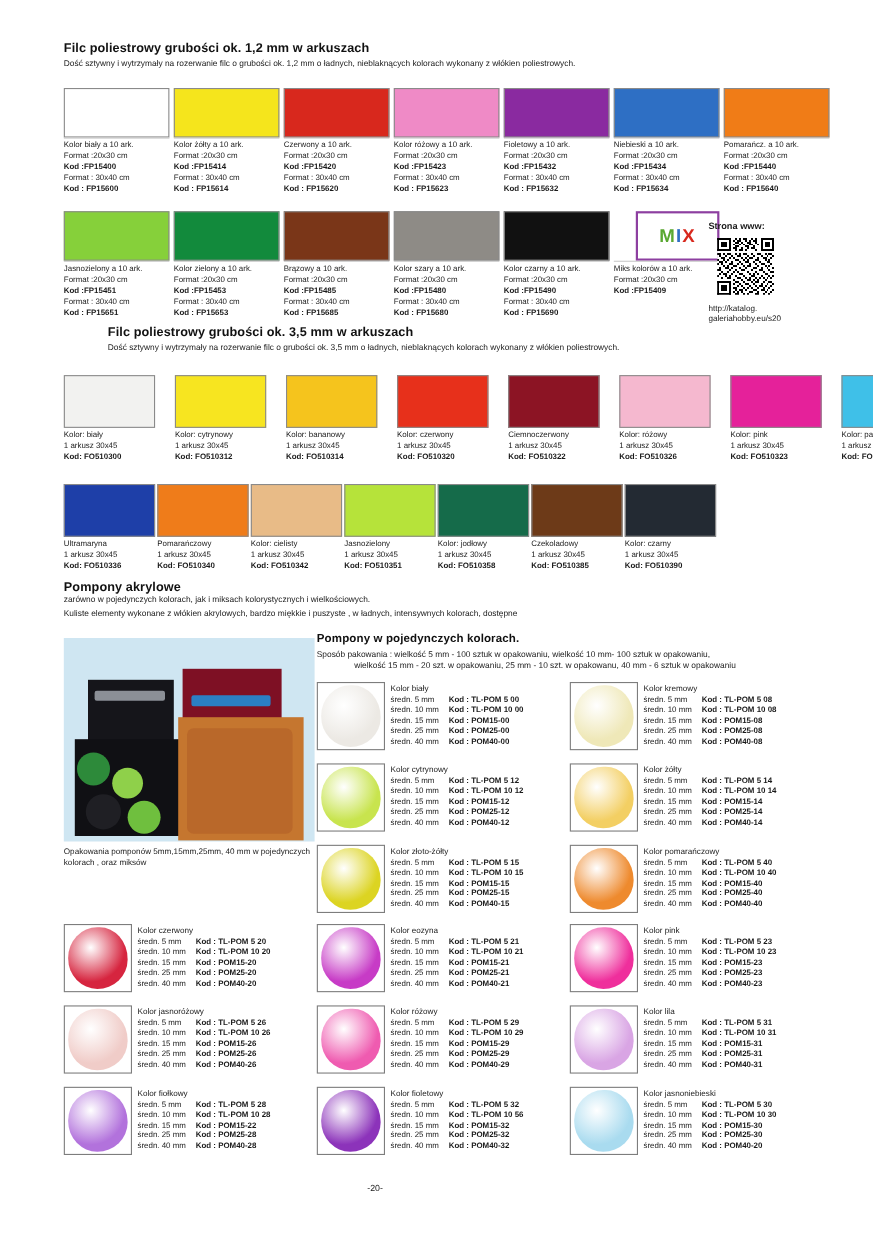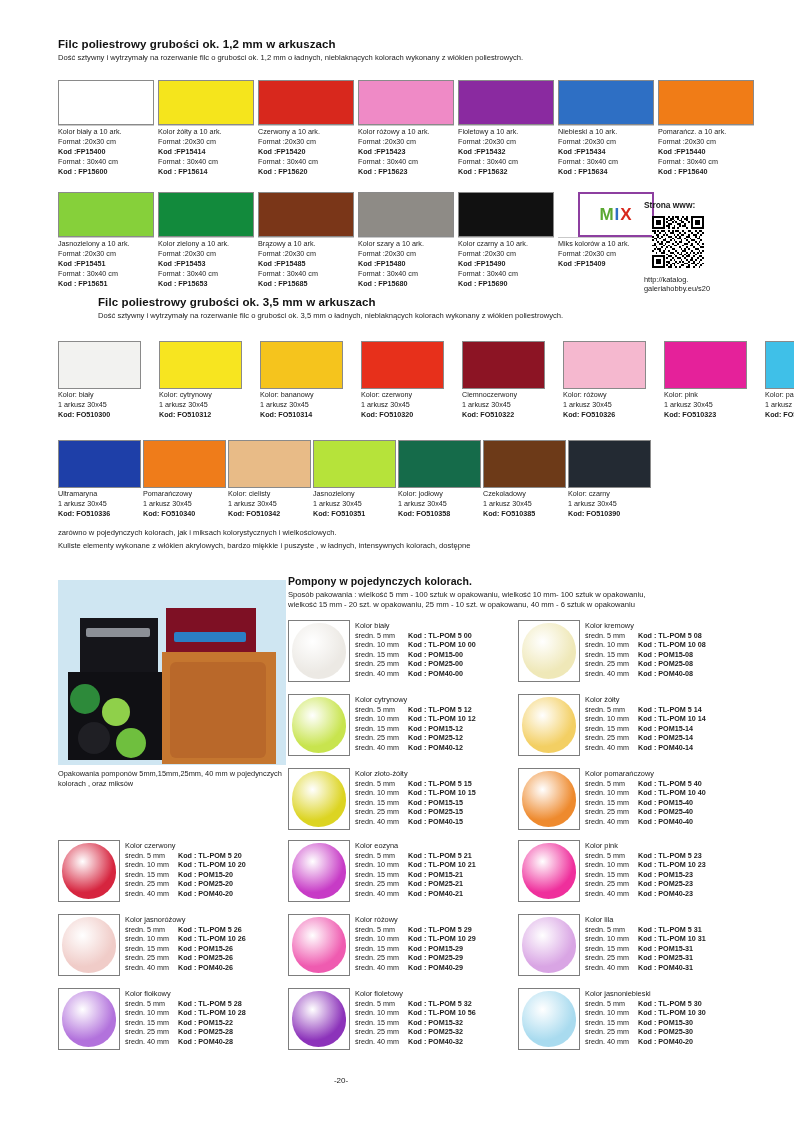--- a/index.html
+++ b/index.html
@@ -575,20 +575,21 @@
         <div class="sw35" style="background: rgb(35, 42, 51);"></div>
         <div class="cap35">
           <div>Kolor: czarny</div>
           <div>1 arkusz 30x45</div>
           <div><b>Kod: FO510390</b></div>
         </div>
       </div>
     </div>
 
   <div style="position:absolute; left:58px; top:528px; width:690px;">
+    <div class="sec-title">Pompony akrylowe</div>
     <div class="sec-sub" style="margin-top:0;">zarówno w pojedynczych kolorach, jak i miksach kolorystycznych i wielkościowych.</div>
     <div class="sec-sub">Kuliste elementy wykonane z włókien akrylowych, bardzo miękkie i puszyste , w ładnych, intensywnych kolorach, dostępne</div>
   </div>
 
   <div style="position:absolute; left:58px; top:580px;">
     <div class="photo">
       <div style="position:absolute;left:22px;top:38px;width:78px;height:60px;background:#15151a;"></div>
       <div style="position:absolute;left:28px;top:48px;width:64px;height:9px;background:#8b8f96;border-radius:2px;"></div>
       <div style="position:absolute;left:108px;top:28px;width:90px;height:62px;background:#7e1024;"></div>
       <div style="position:absolute;left:116px;top:52px;width:72px;height:10px;background:#2b7fc4;border-radius:2px;"></div>
@@ -599,21 +600,21 @@
       <div style="position:absolute;left:20px;top:142px;width:32px;height:32px;background:#1f1f24;border-radius:50%;"></div>
       <div style="position:absolute;left:58px;top:148px;width:30px;height:30px;background:#6fbf3e;border-radius:50%;"></div>
       <div style="position:absolute;left:112px;top:82px;width:96px;height:96px;background:#b9682a;border-radius:6px;"></div>
     </div>
     <div class="photo-cap">Opakowania pomponów 5mm,15mm,25mm, 40 mm w pojedynczych kolorach , oraz miksów</div>
   </div>
 
   <div style="position:absolute; left:288px; top:575px; width:460px;">
     <div class="sec-title" style="font-size:10.5px;">Pompony w pojedynczych kolorach.</div>
     <div class="sec-sub">Sposób pakowania : wielkość 5 mm - 100 sztuk w opakowaniu, wielkość 10 mm- 100 sztuk w opakowaniu,</div>
-    <div class="sec-sub" style="margin-top:0;">wielkość 15 mm - 20 szt. w opakowaniu, 25 mm - 10 szt. w opakowanu, 40 mm - 6 sztuk w opakowaniu</div>
+    <div class="sec-sub" style="margin-top:0;margin-left:34px;">wielkość 15 mm - 20 szt. w opakowaniu, 25 mm - 10 szt. w opakowanu, 40 mm - 6 sztuk w opakowaniu</div>
   </div>
 
   <div id="pom-right" style="position: absolute; left: 288px; top: 618px; width: 460px; display: flex; flex-wrap: wrap;">
       <div class="pom-card">
         <div class="pom-thumb">
           <div class="ball" style="background: radial-gradient(circle at 38% 33%, rgba(255, 255, 255, 0.333), rgb(236, 233, 228) 62%, rgb(236, 233, 228));"></div>
         </div>
         <div class="pom-info">
           <div class="pom-name">Kolor biały</div>
           <div class="pom-rows">

